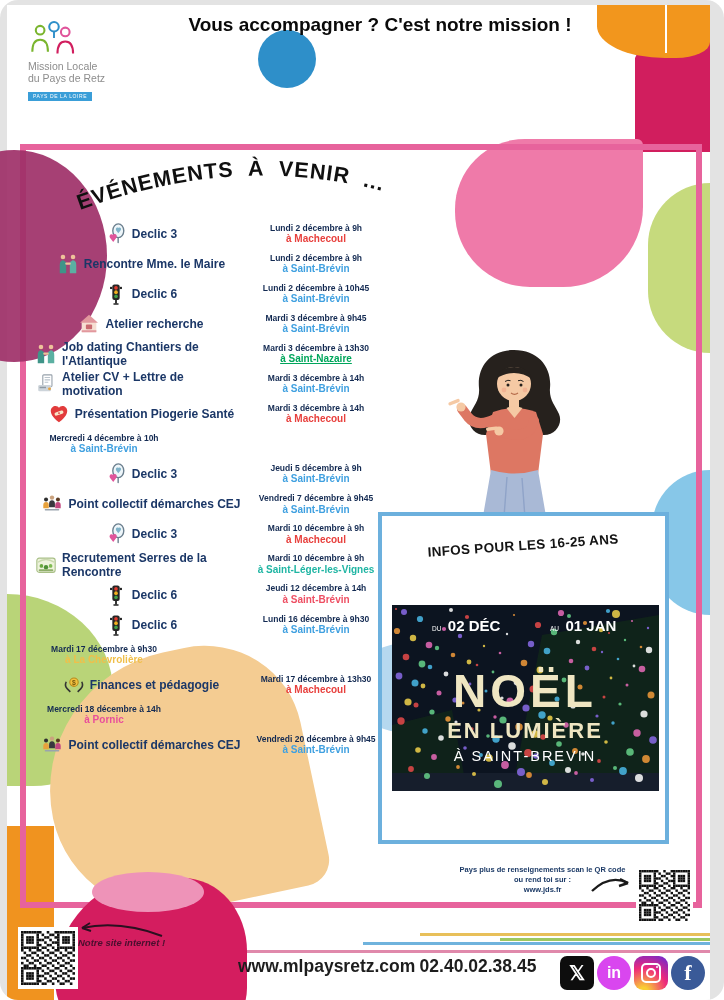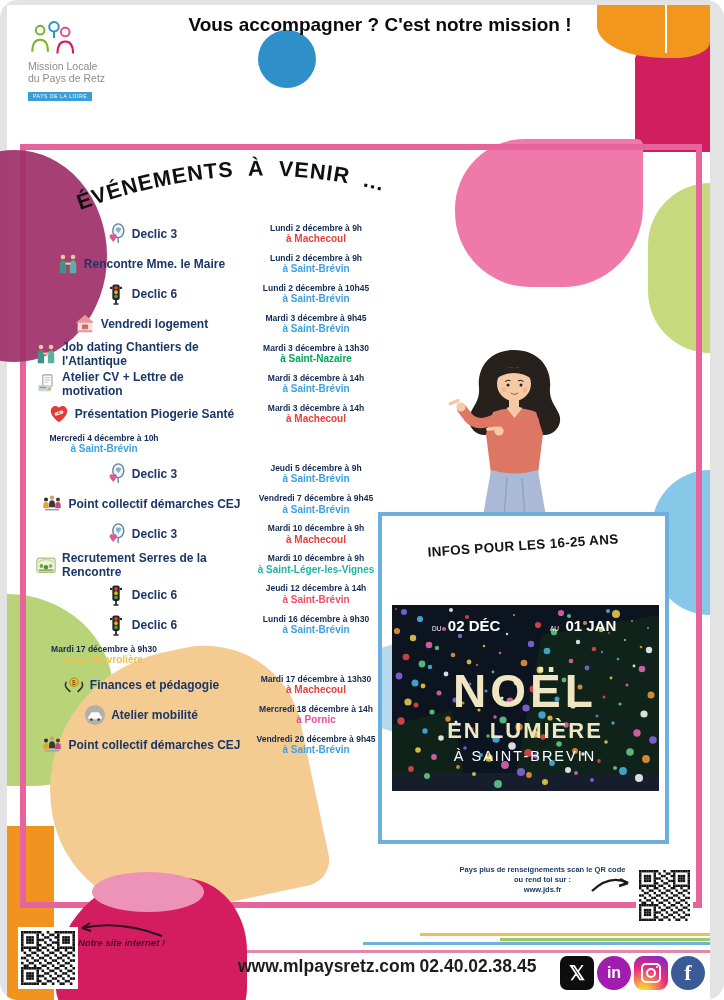--- a/index.html
+++ b/index.html
@@ -89,21 +89,21 @@
   .site-note{left:78px;top:937px;width:110px;font-size:9.5px;font-weight:bold;font-style:italic;
              color:#4a0f2e;z-index:5;}
   .footer-web{left:238px;top:956px;width:165px;text-align:center;font-size:17.5px;font-weight:bold;
               color:#1d1d1d;z-index:5;}
   .footer-phone{left:408px;top:956px;width:140px;text-align:center;font-size:17.5px;font-weight:bold;
                 color:#1d1d1d;z-index:5;}
   .socials{left:560px;top:956px;display:flex;gap:3px;z-index:5;}
   .soc{width:34px;height:34px;display:flex;align-items:center;justify-content:center;
        color:#fff;font-weight:bold;}
   .soc-x{background:#0d0d0d;border-radius:7px;font-size:20px;}
-  .soc-li{background:#a21caf;border-radius:50%;font-size:16px;}
+  .soc-li{background:#d946ef;border-radius:50%;font-size:16px;}
   .soc-fb{background:#3a5a98;border-radius:50%;font-size:22px;font-family:"Liberation Serif",serif;}
   .soc-ig{background:radial-gradient(circle at 28% 105%,#f9ce34 10%,#ee2a7b 55%,#6228d7 100%);
           border-radius:9px;}
   .ig-body{width:16px;height:16px;border:2px solid #fff;border-radius:5px;position:relative;}
   .ig-body::after{content:"";position:absolute;left:3px;top:3px;width:6px;height:6px;border:2px solid #fff;
                   border-radius:50%;}
   .ig-body::before{content:"";position:absolute;right:1px;top:1px;width:2px;height:2px;background:#fff;
                    border-radius:50%;}
 </style>
 </head>
@@ -216,21 +216,21 @@
     <div class="event-row">
       <div class="event-left">
         <span class="event-icon">
             <svg viewBox="0 0 24 24">
               <rect x="4" y="9.5" width="16" height="11.5" rx="1" fill="#f6ded2"></rect>
               <path d="M2.2 10.5L12 2l9.8 8.5z" fill="#e2989e"></path>
               <rect x="8.6" y="12.5" width="6.8" height="5.2" rx="1" fill="#c96a70"></rect>
               <rect x="4" y="18.8" width="16" height="2.2" fill="#e2989e"></rect>
             </svg>
           </span>
-        <span class="event-label">Vendredi logement</span>
+        <span class="event-label">Atelier recherche</span>
       </div>
       <div class="event-right">
         <div class="event-date">Mardi 3 décembre à 9h45</div>
         <div class="event-location" style="color: rgb(63, 160, 224);">à Saint-Brévin</div>
       </div>
     </div>
 
     <div class="event-row">
       <div class="event-left">
         <span class="event-icon">
@@ -239,21 +239,21 @@
               <circle cx="17.5" cy="4.3" r="2.5" fill="#eec39a"></circle>
               <path d="M3 22v-9q0-5 4-5l3 2v12z" fill="#3f9488"></path>
               <path d="M21 22v-9q0-5-4-5l-3 2v12z" fill="#5bb0a2"></path>
               <rect x="9" y="10.3" width="6" height="2.5" rx="1.2" fill="#eec39a"></rect>
             </svg>
           </span>
         <span class="event-label">Job dating Chantiers de l'Atlantique</span>
       </div>
       <div class="event-right">
         <div class="event-date">Mardi 3 décembre à 13h30</div>
-        <div class="event-location" style="color: rgb(0, 166, 92);">à Saint-Nazaire</div>
+        <div class="event-location" style="color: rgb(0, 166, 92); text-decoration: underline;">à Saint-Nazaire</div>
       </div>
     </div>
 
     <div class="event-row">
       <div class="event-left">
         <span class="event-icon">
             <svg viewBox="0 0 24 24">
               <rect x="8.5" y="2" width="10" height="13" rx="1" fill="#fff" stroke="#97a1ab" stroke-width="1.2"></rect>
               <path d="M10.5 5h6M10.5 7.5h6M10.5 10h4" stroke="#b9c2cb" stroke-width="1.1"></path>
               <rect x="3.5" y="13" width="14" height="7" rx="1.5" fill="#cdd4da"></rect>
@@ -433,32 +433,20 @@
           </span>
         <span class="event-label">Finances et pédagogie</span>
       </div>
       <div class="event-right">
         <div class="event-date">Mardi 17 décembre à 13h30</div>
         <div class="event-location" style="color: rgb(232, 64, 61);">à Machecoul</div>
       </div>
     </div>
 
     <div class="event-row">
-      <div class="event-left">
-        <span class="event-icon">
-            <svg viewBox="0 0 24 24">
-              <circle cx="12" cy="12" r="11" fill="#b5afa9"></circle>
-              <path d="M5.5 13.5l1.8-3.4q.5-1 1.7-1h6q1.2 0 1.7 1l1.8 3.4z" fill="#fff"></path>
-              <rect x="4.5" y="13" width="15" height="3.6" rx="1.6" fill="#fff"></rect>
-              <circle cx="8" cy="17" r="1.5" fill="#4a4a4a"></circle>
-              <circle cx="16" cy="17" r="1.5" fill="#4a4a4a"></circle>
-            </svg>
-          </span>
-        <span class="event-label">Atelier mobilité</span>
-      </div>
       <div class="event-right">
         <div class="event-date">Mercredi 18 décembre à 14h</div>
         <div class="event-location" style="color: rgb(232, 79, 155);">à Pornic</div>
       </div>
     </div>
 
     <div class="event-row">
       <div class="event-left">
         <span class="event-icon">
             <svg viewBox="0 0 24 24">

